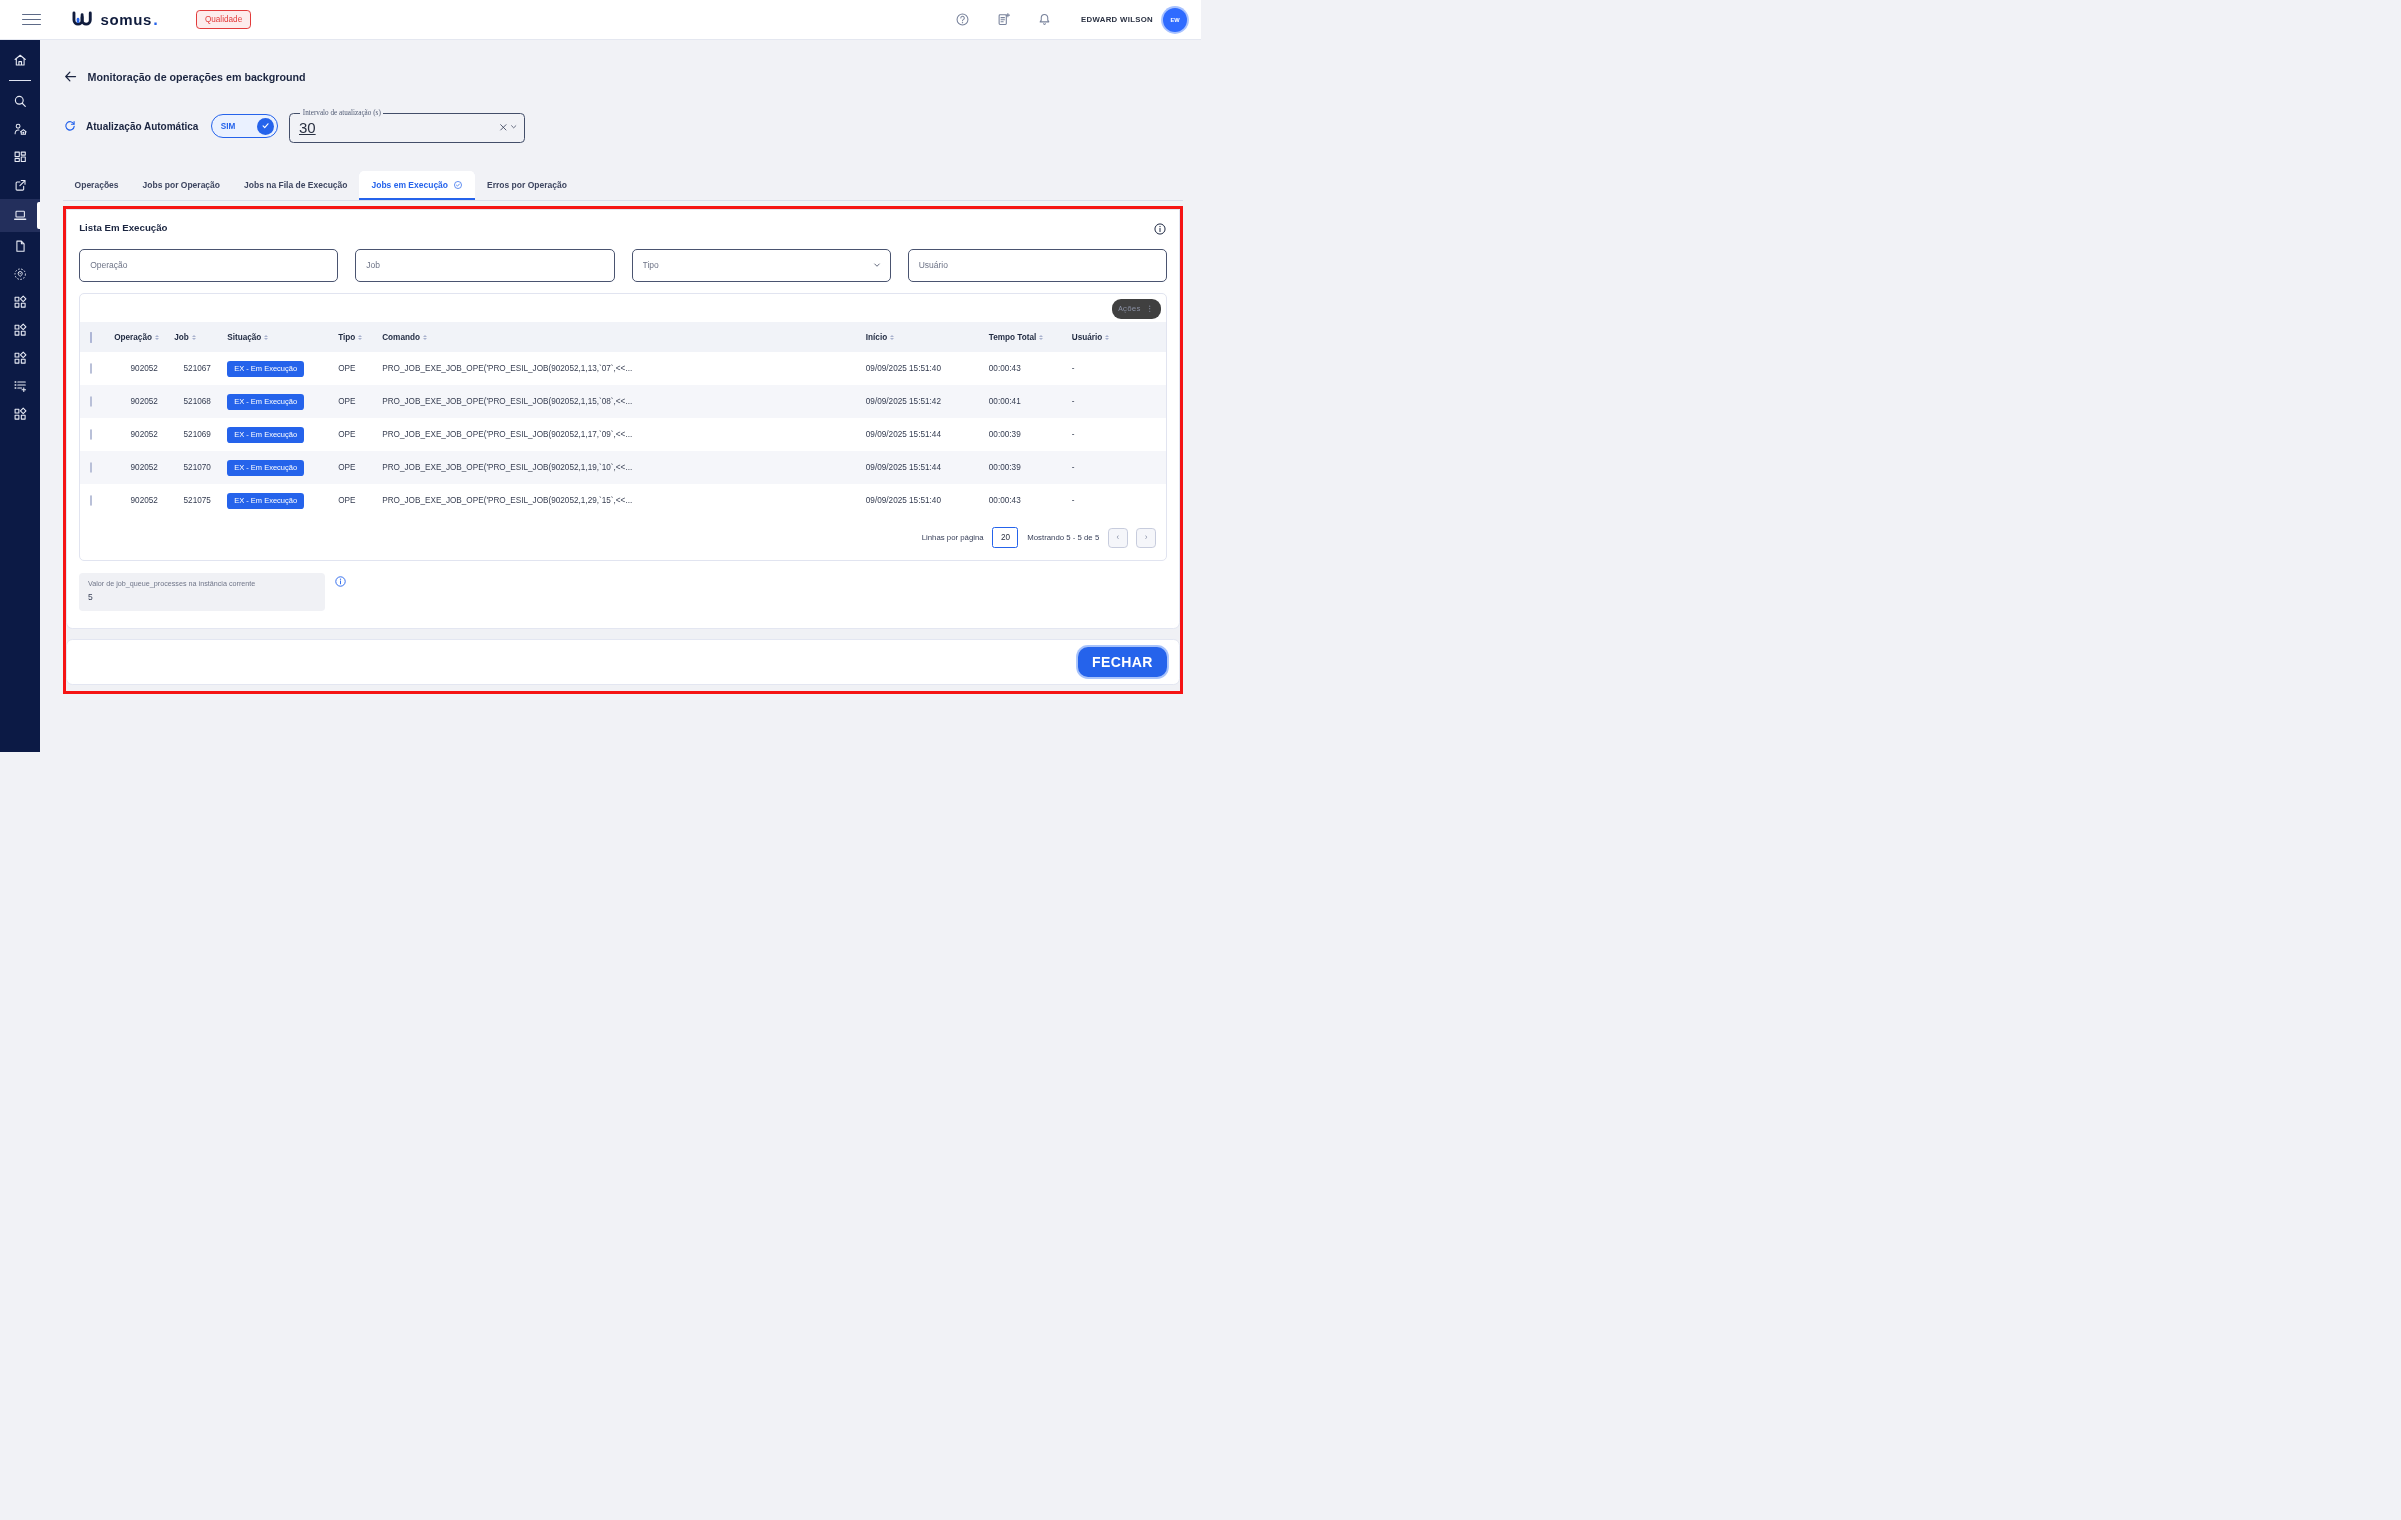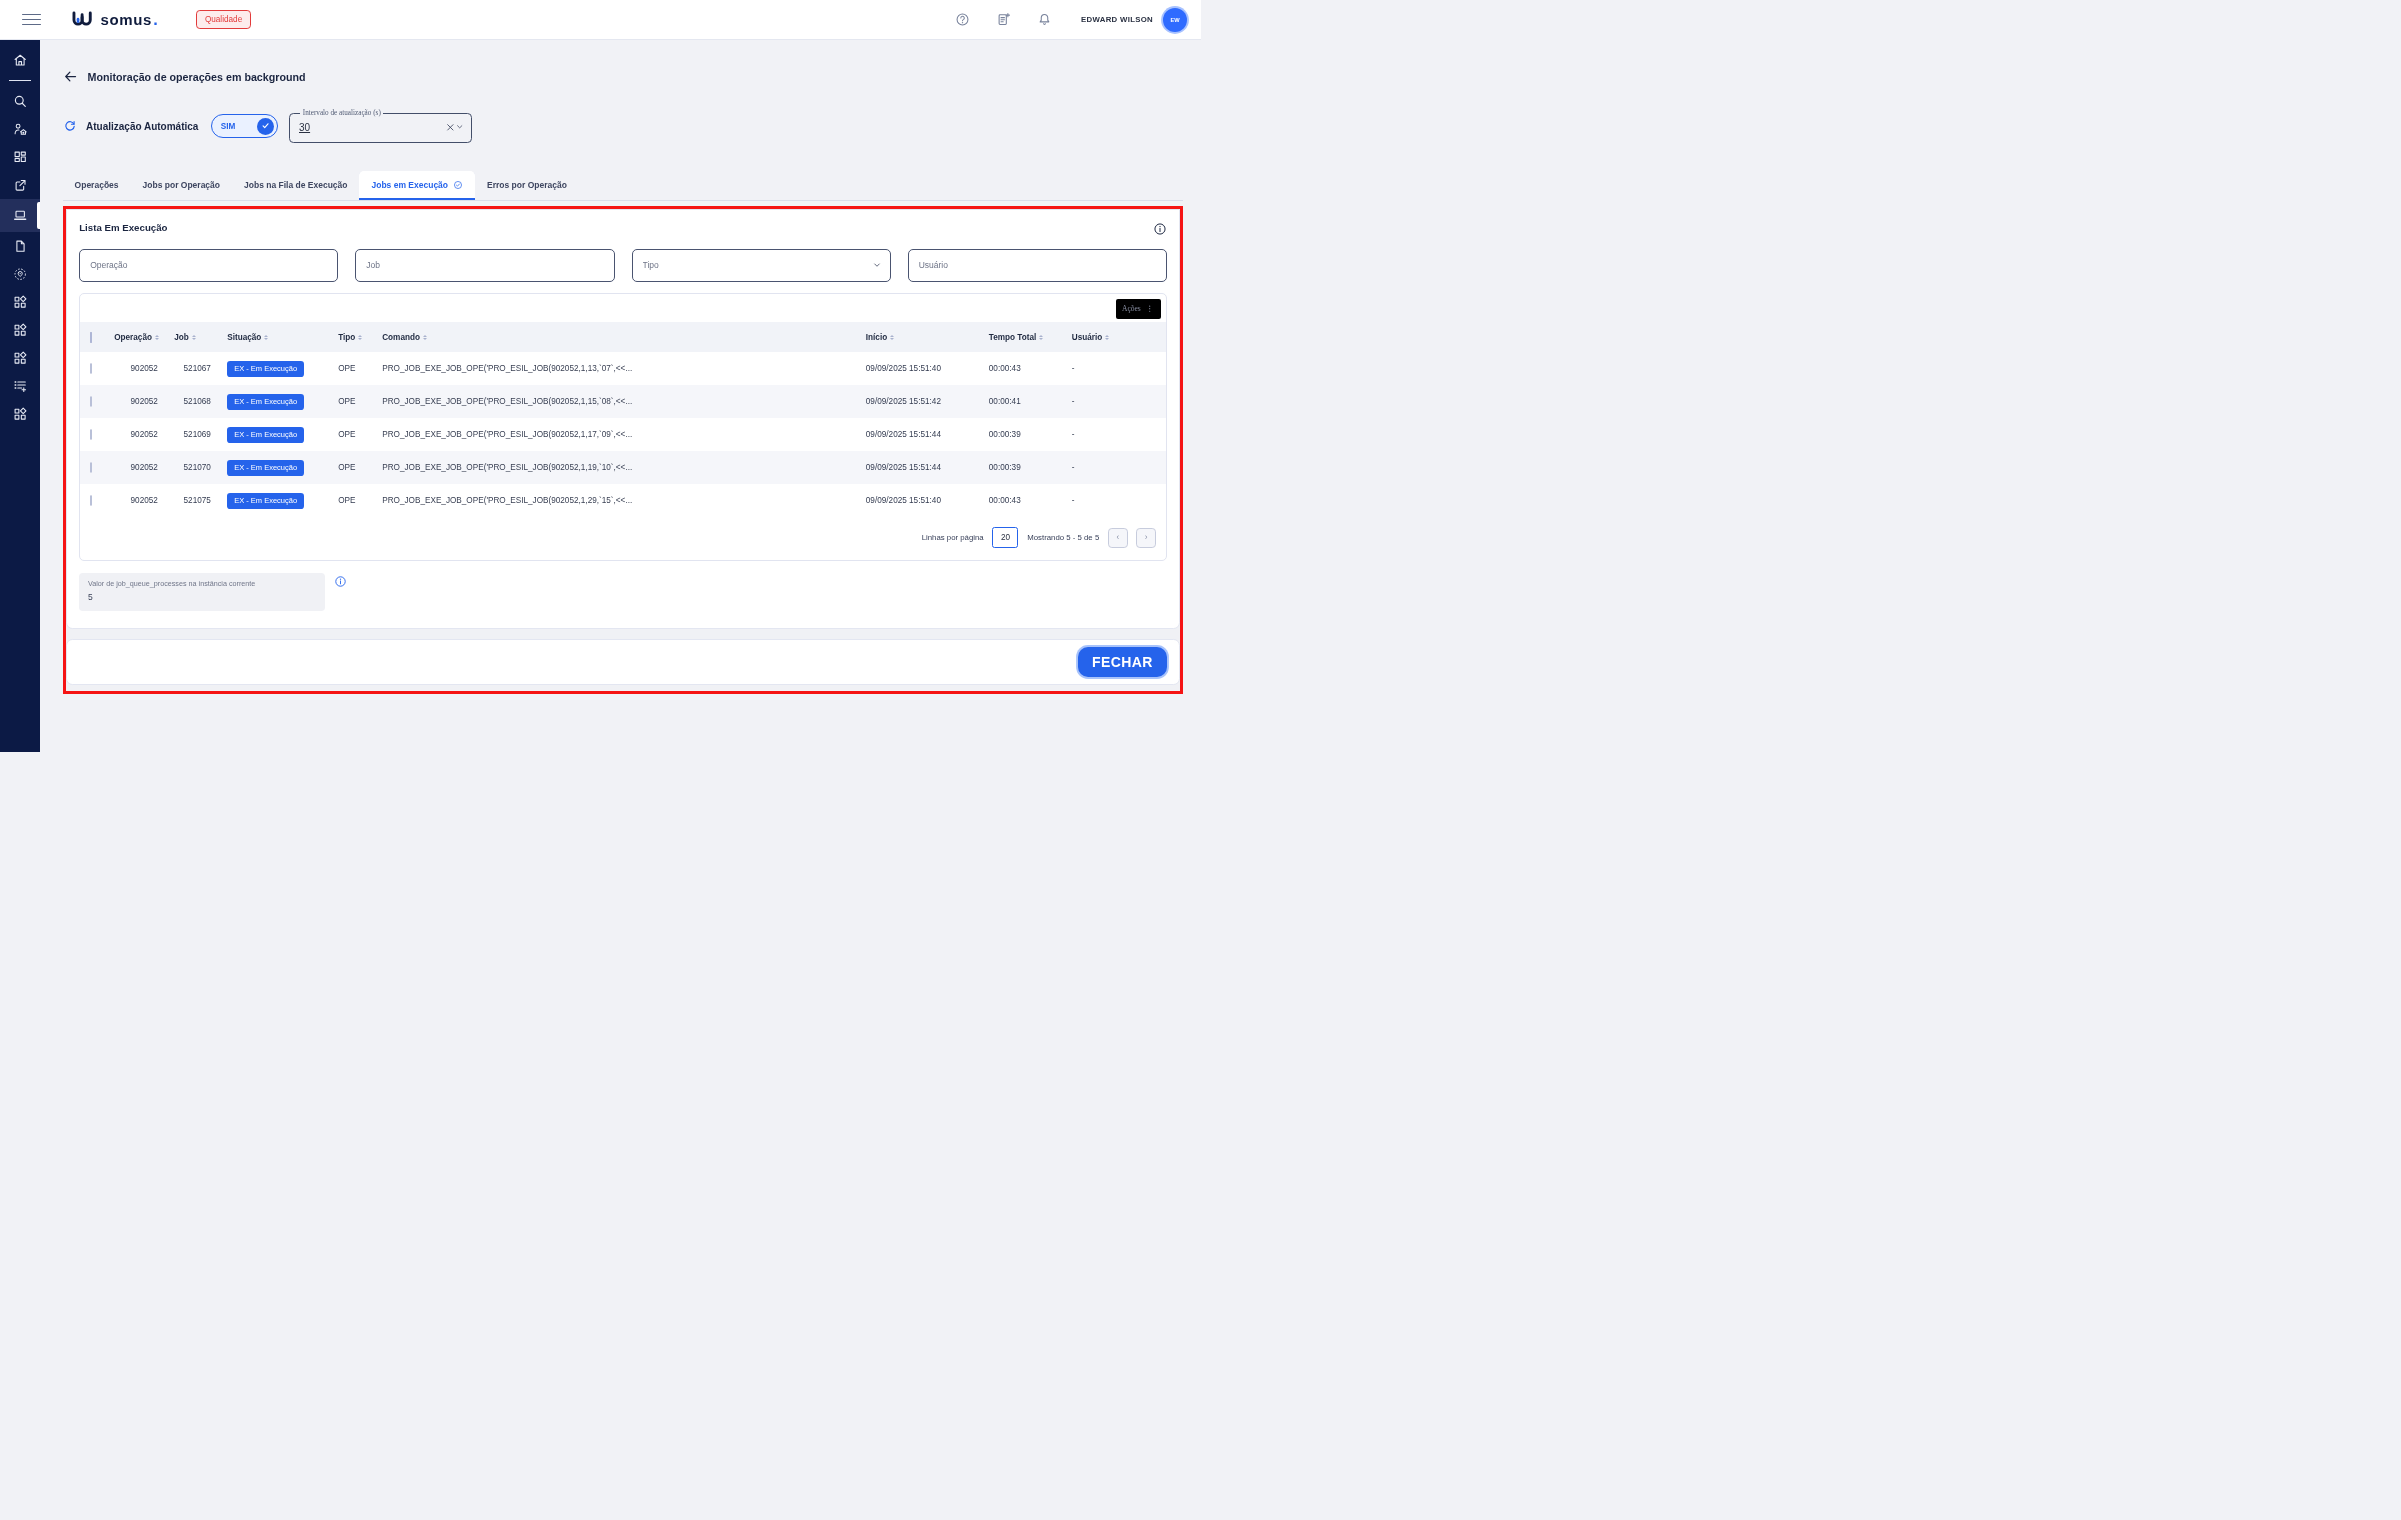--- a/index.html
+++ b/index.html
@@ -47,21 +47,21 @@
   .auto-row{margin-top:25px;display:flex;align-items:center;}
   .refresh-btn{width:14px;height:14px;color:#2563eb;background:none;border:none;cursor:pointer;}
   .auto-label{font-size:10px;font-weight:700;color:#1b2540;margin-left:9.4px;}
   .toggle{margin-left:12.6px;display:flex;align-items:center;gap:22px;border:0.9px solid #2563eb;
     background:#eaf1ff;border-radius:12.6px;padding:2.5px 2.5px 2.5px 8.8px;cursor:pointer;}
   .toggle .t-label{color:#2563eb;font-size:8.2px;font-weight:600;}
   .toggle .t-knob{width:17px;height:17px;border-radius:50%;background:#2563eb;display:flex;align-items:center;justify-content:center;}
   .interval{margin-left:11.3px;width:183px;height:34px;border:0.6px solid #434e69;border-radius:4.4px;
     position:relative;display:flex;align-items:center;padding:0 6.3px 0 8.8px;background:transparent;}
   .interval legend{font-size:7.2px;color:#515b74;padding:0 2.5px;margin-left:1.3px;font-family:Liberation Serif, serif;}
-  .interval input{border:none;background:transparent;outline:none;font-size:10px;color:#2a3142;flex:1;
+  .interval input{border:none;background:transparent;outline:none;font-size:15px;color:#2a3142;flex:1;
     font-family:inherit;margin-top:-5px;text-decoration:underline;}
   .interval .clear-x,.interval .chev{color:#39415a;background:none;border:none;cursor:pointer;margin-top:-5px;}
 
   .tabs{margin-top:28px;display:flex;border-bottom:0.6px solid #d9dcea;}
   .tab{padding:9.4px 12px;font-size:8.5px;font-weight:600;color:#3e4660;cursor:pointer;background:none;
     border:none;display:flex;align-items:center;gap:5px;font-family:inherit;}
   .tab.active{background:#fff;color:#2563eb;border-radius:5px 5px 0 0;
     box-shadow:inset 0 -1.9px 0 #2563eb;}
 
   
@@ -74,22 +74,22 @@
 
   .filters{margin-top:12.6px;display:flex;gap:17px;}
   .filter{flex:1;position:relative;}
   .filter input{width:100%;height:33px;border:0.6px solid #4a5470;border-radius:5px;padding:0 25px 0 10px;
     font-size:8.5px;color:#2a3142;font-family:inherit;background:#fff;outline:none;}
   .filter input::placeholder{color:#6e7487;opacity:1;}
   .filter .dd-chev{position:absolute;right:8.8px;top:11.3px;color:#39415a;pointer-events:none;}
 
   .table-card{margin-top:11.3px;border:0.6px solid #e1e4f0;border-radius:5px;overflow:hidden;}
   .actions-row{display:flex;justify-content:flex-end;padding:5px 5px 3.8px;}
-  .acoes-btn{display:flex;align-items:center;gap:4.4px;background:#000000;border:none;border-radius:2px;
-    padding:5px 6.3px;font-size:7.5px;color:#8b91a5;cursor:pointer;font-family:Liberation Serif, serif;}
+  .acoes-btn{display:flex;align-items:center;gap:4.4px;background:#404040;border:none;border-radius:9px;
+    padding:5px 6.3px;font-size:7.5px;color:#8b91a5;cursor:pointer;font-family:Liberation Mono, monospace;}
 
   table{width:100%;border-collapse:collapse;font-size:8.2px;}
   thead tr{background:#f1f3f8;}
   th{font-size:8.2px;font-weight:700;color:#1f2940;text-align:left;height:30px;padding:0;}
   .th-inner{display:flex;align-items:center;gap:3.1px;}
   .sort{display:inline-flex;flex-direction:column;gap:1.3px;cursor:pointer;}
   .sort i{display:block;width:0;height:0;border-left:2.2px solid transparent;border-right:2.2px solid transparent;}
   .sort .up{border-bottom:2.8px solid #a9b2cd;}
   .sort .down{border-top:2.8px solid #a9b2cd;}
   tbody tr{height:33px;background:#fff;}

